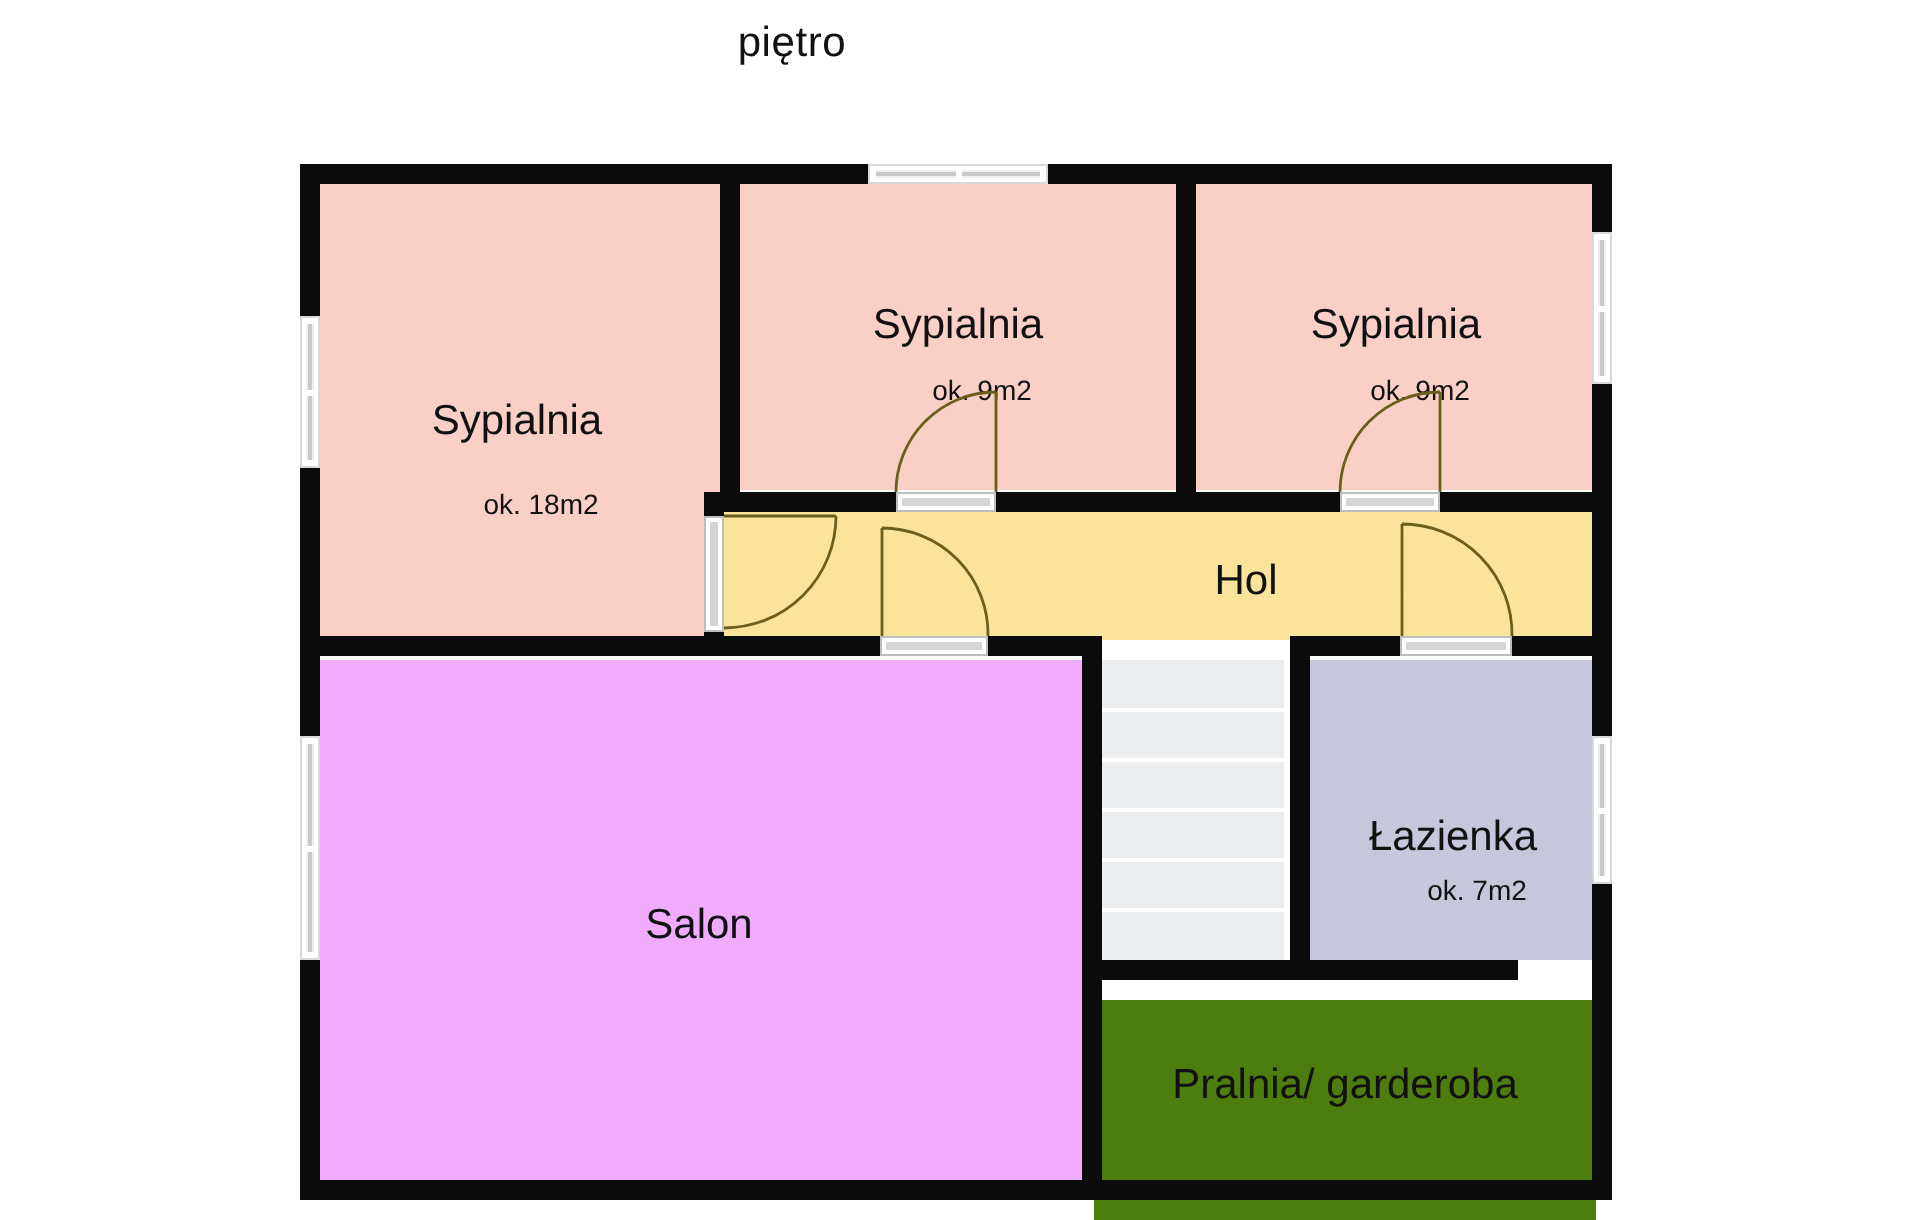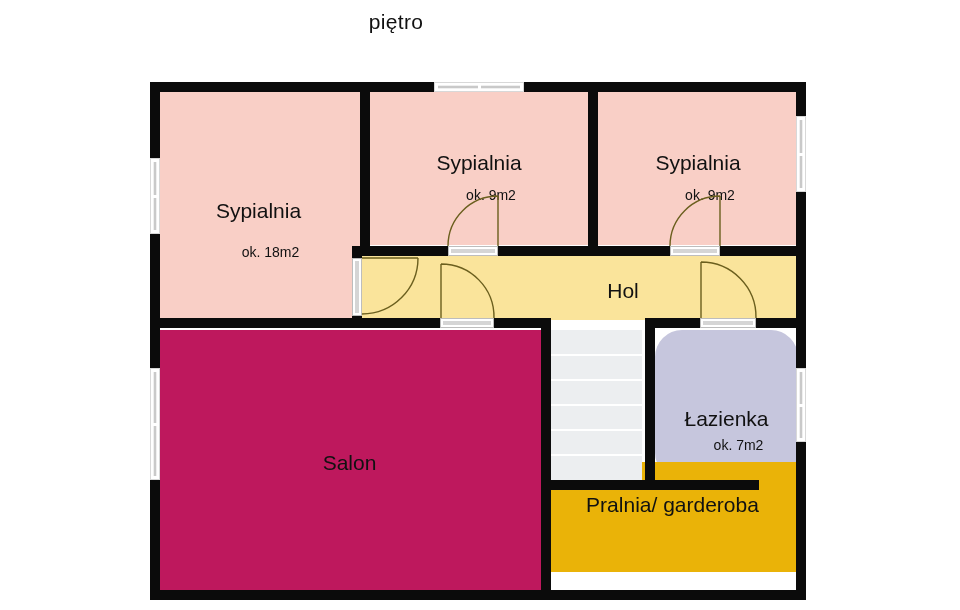--- a/index.html
+++ b/index.html
@@ -156,30 +156,30 @@
 
   <div class="room" style="left:598px; top:90px; width:200px; height:155px; background:#f9cfc6;">
     <div class="room-label room-name" style="top:62px;">Sypialnia</div>
     <div class="room-label room-area" style="top:98px;">ok.  9m2</div>
   </div>
 
   <div class="room" style="left:360px; top:256px; width:438px; height:64px; background:#fae49b;">
     <div class="room-label room-name" style="top:24px;margin-left:44px;">Hol</div>
   </div>
 
-  <div class="room" style="left:157px; top:330px; width:385px; height:270px; background:#be185d;">
+  <div class="room" style="left:157px; top:330px; width:385px; height:270px; background:#f0abfc;">
     <div class="room-label room-name" style="top:122px;">Salon</div>
   </div>
 
-  <div class="room" style="left:655px; top:330px; width:143px; height:150px; background:#c6c6dd;border-radius:27px;">
+  <div class="room" style="left:655px; top:330px; width:143px; height:150px; background:#c6c6dd;">
     <div class="room-label room-name" style="top:78px;">Łazienka</div>
     <div class="room-label room-area" style="top:108px;">ok.  7m2</div>
   </div>
 
-  <div class="room" style="left:547px; top:462px; width:251px; height:110px; background:#eab308;">
+  <div class="room" style="left:547px; top:500px; width:251px; height:110px; background:#4d7c0f;">
     <div class="room-label room-name" style="top:32px;">Pralnia/ garderoba</div>
   </div>
 
   <div id="stairs" style="left:551px; top:330px; width:91px; height:150px;">
     <div class="tread" style="top:24px;"></div>
     <div class="tread" style="top:49px;"></div>
     <div class="tread" style="top:74px;"></div>
     <div class="tread" style="top:99px;"></div>
     <div class="tread" style="top:124px;"></div>
   </div>

